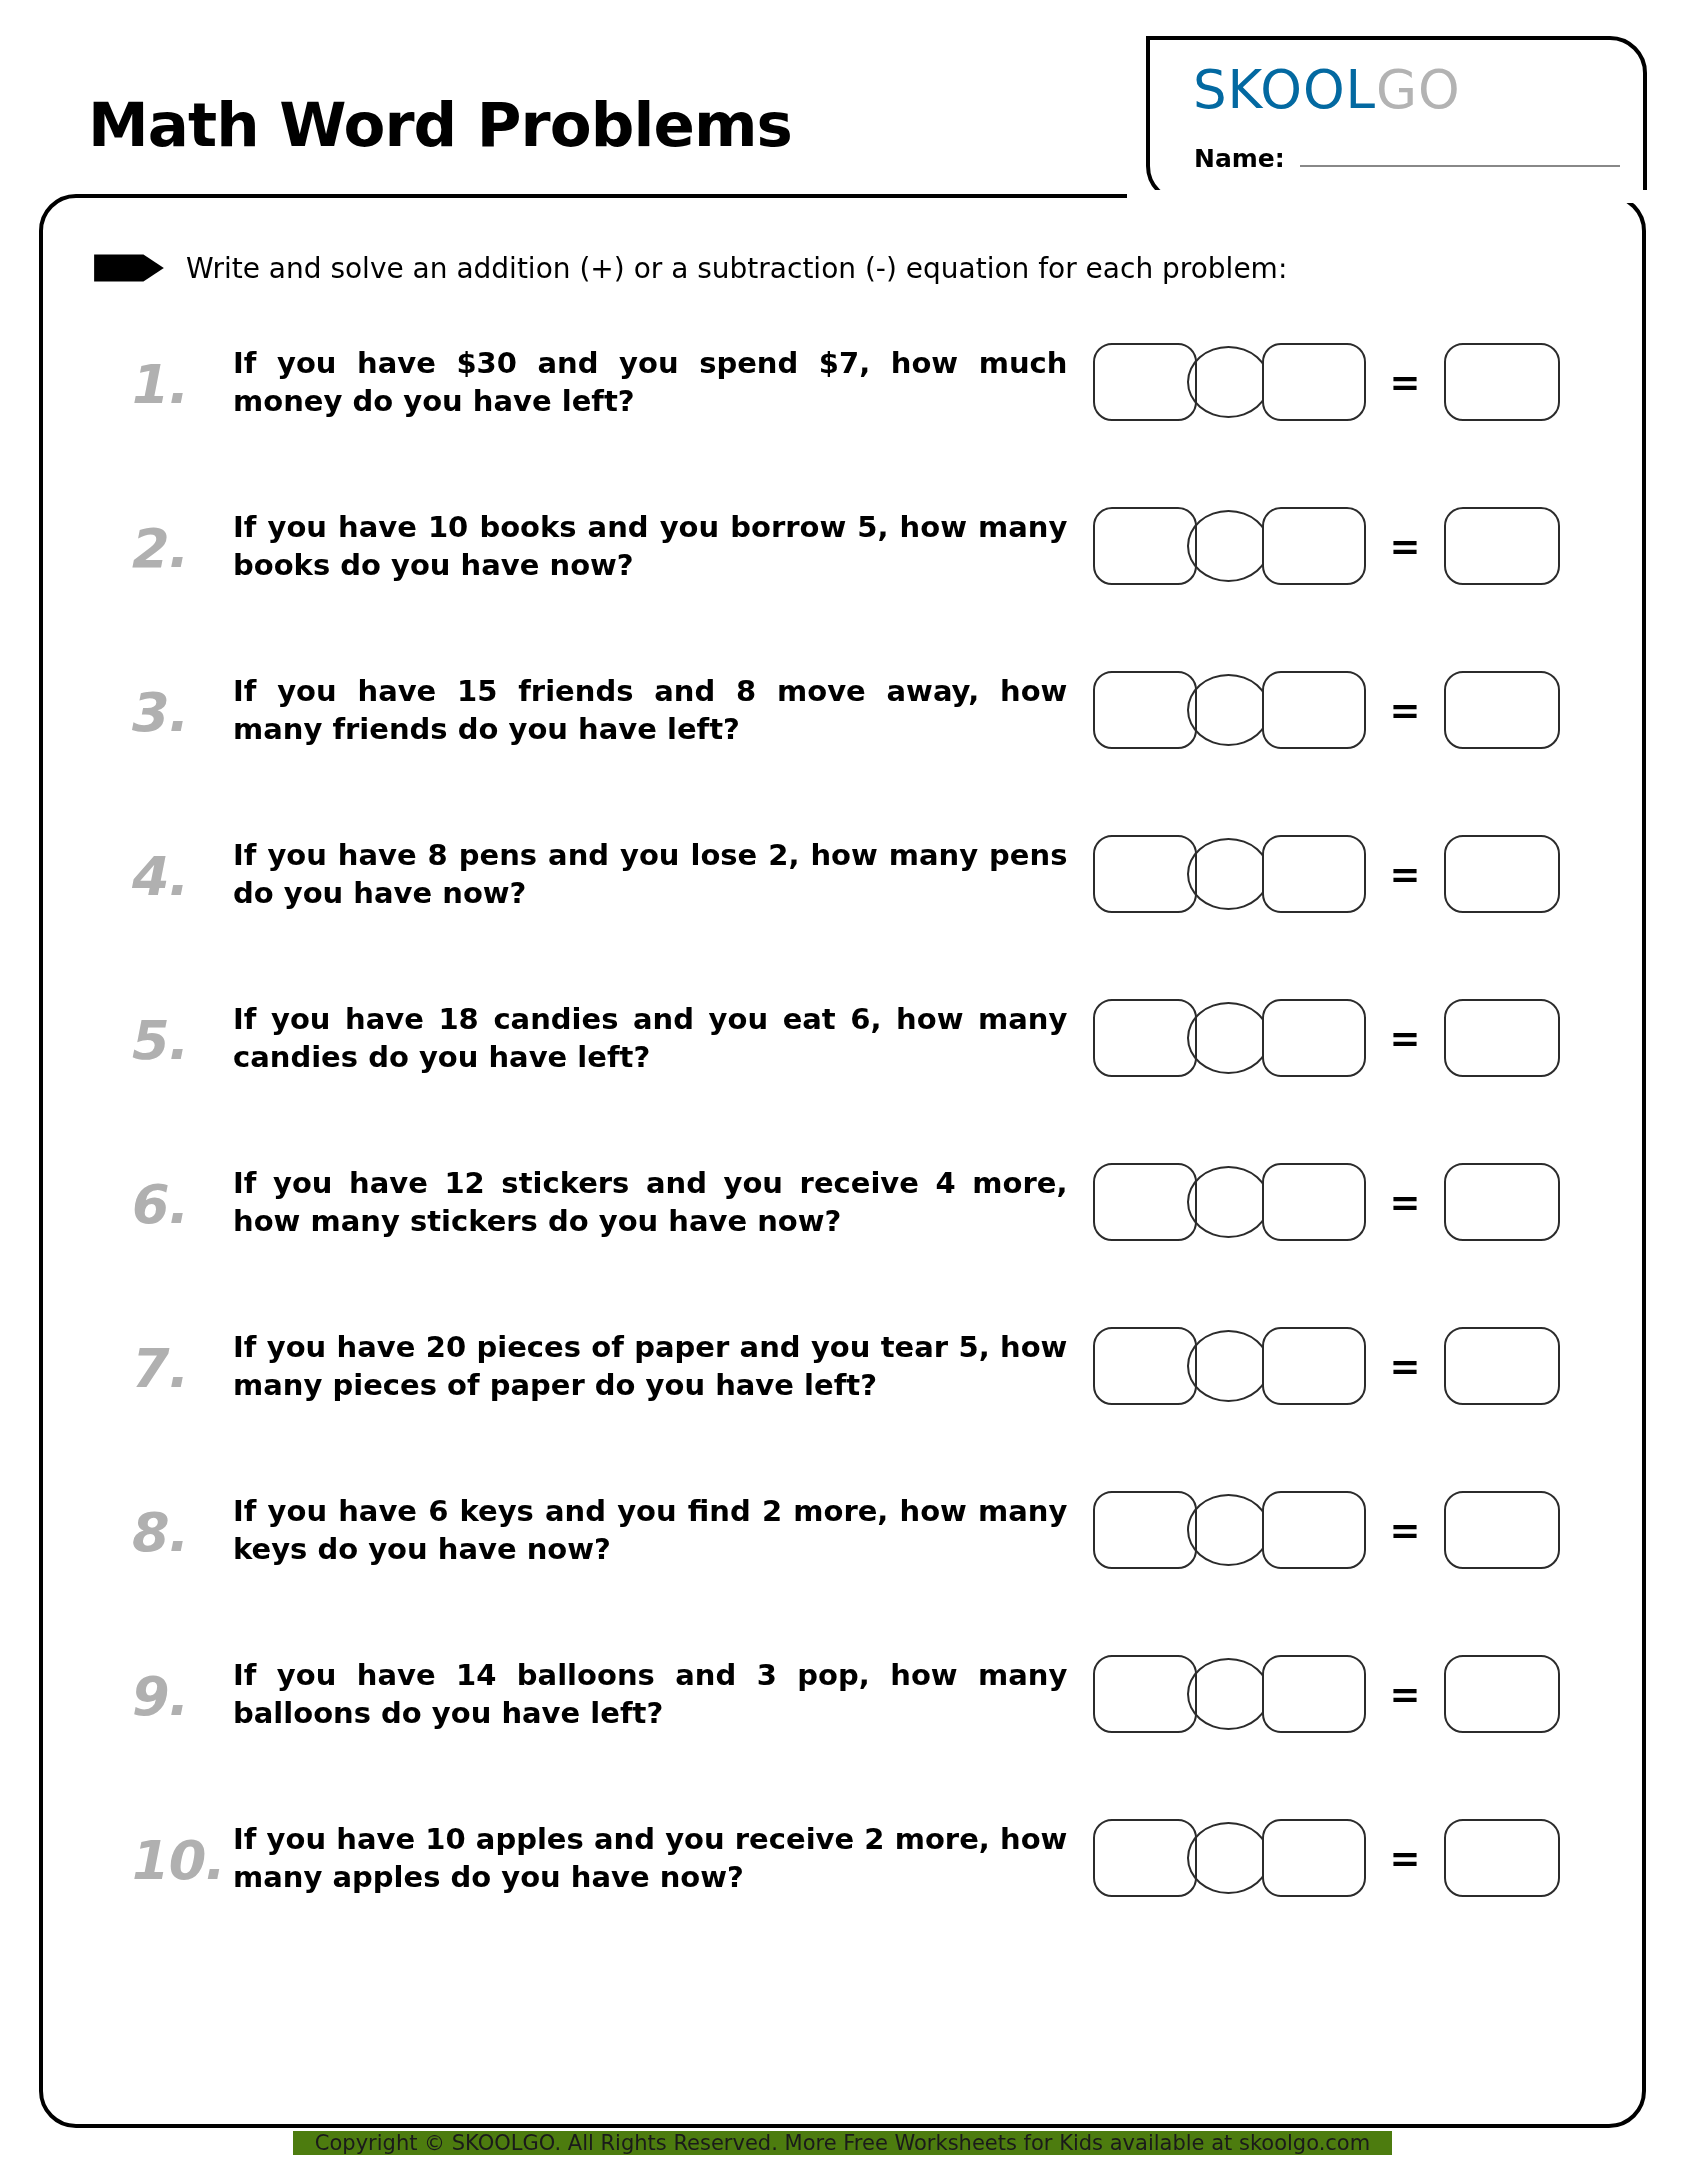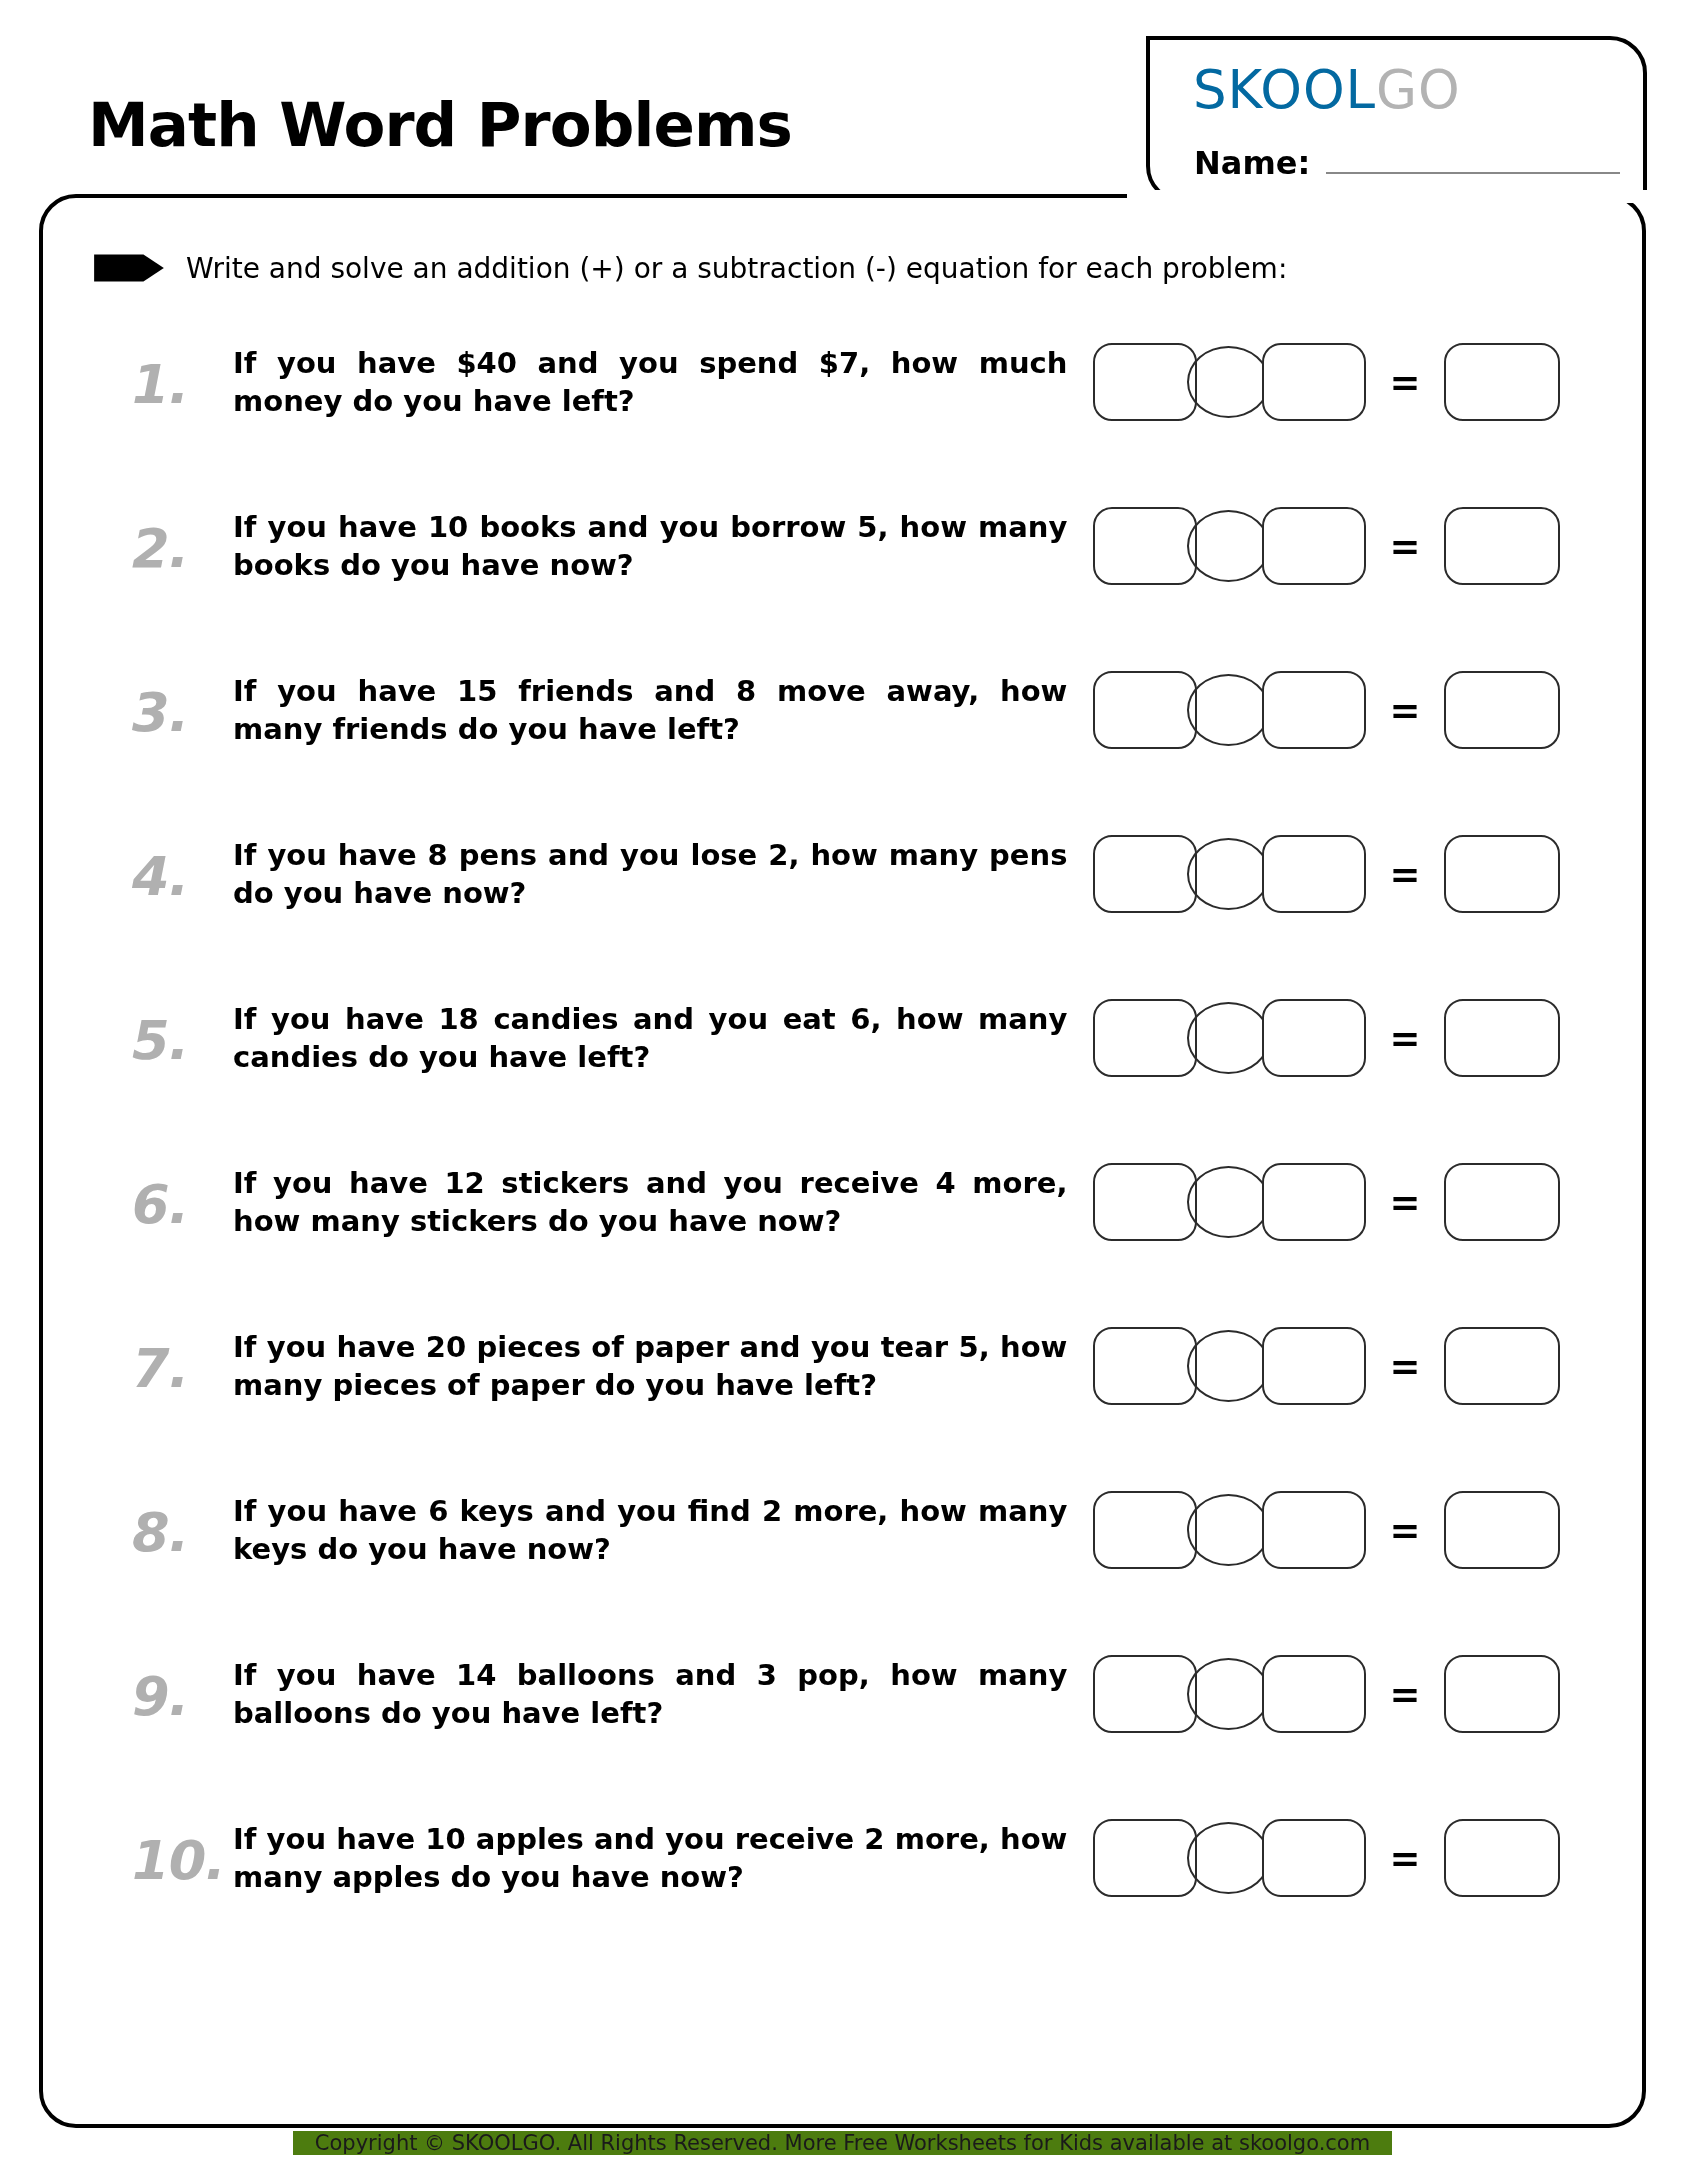--- a/index.html
+++ b/index.html
@@ -74,21 +74,21 @@
   }
   .name-row {
     position: absolute;
     left: 44px;
     top: 104px;
     display: flex;
     align-items: baseline;
     width: 426px;
   }
   .name-label {
-    font-size: 32px;
+    font-size: 25px;
     font-weight: bold;
     color: #000000;
     white-space: nowrap;
   }
   .name-line {
     flex: 1;
     height: 0;
     border-bottom: 2.6px solid #888888;
     margin-left: 15.3px;
     margin-bottom: 5.1px;
@@ -274,21 +274,21 @@
           <path d="M0 4 H58 L82 20 L58 36 H0 Z" fill="#000000"></path>
         </svg>
       </span>
       <span class="instruction-text">Write and solve an addition (+) or a subtraction (-) equation for each problem:</span>
     </div>
 
     <div class="problems">
 
       <div class="problem">
         <div class="qnum">1.</div>
-        <div class="qtext">If you have $40 and you spend $7, how much money do you have left?</div>
+        <div class="qtext">If you have $30 and you spend $7, how much money do you have left?</div>
         <div class="answer-area">
           <div class="eq-group">
             <div class="box box-a"></div>
             <div class="circle-op"></div>
             <div class="box box-b"></div>
           </div>
           <div class="equals">=</div>
           <div class="box-result"></div>
         </div>
       </div>

